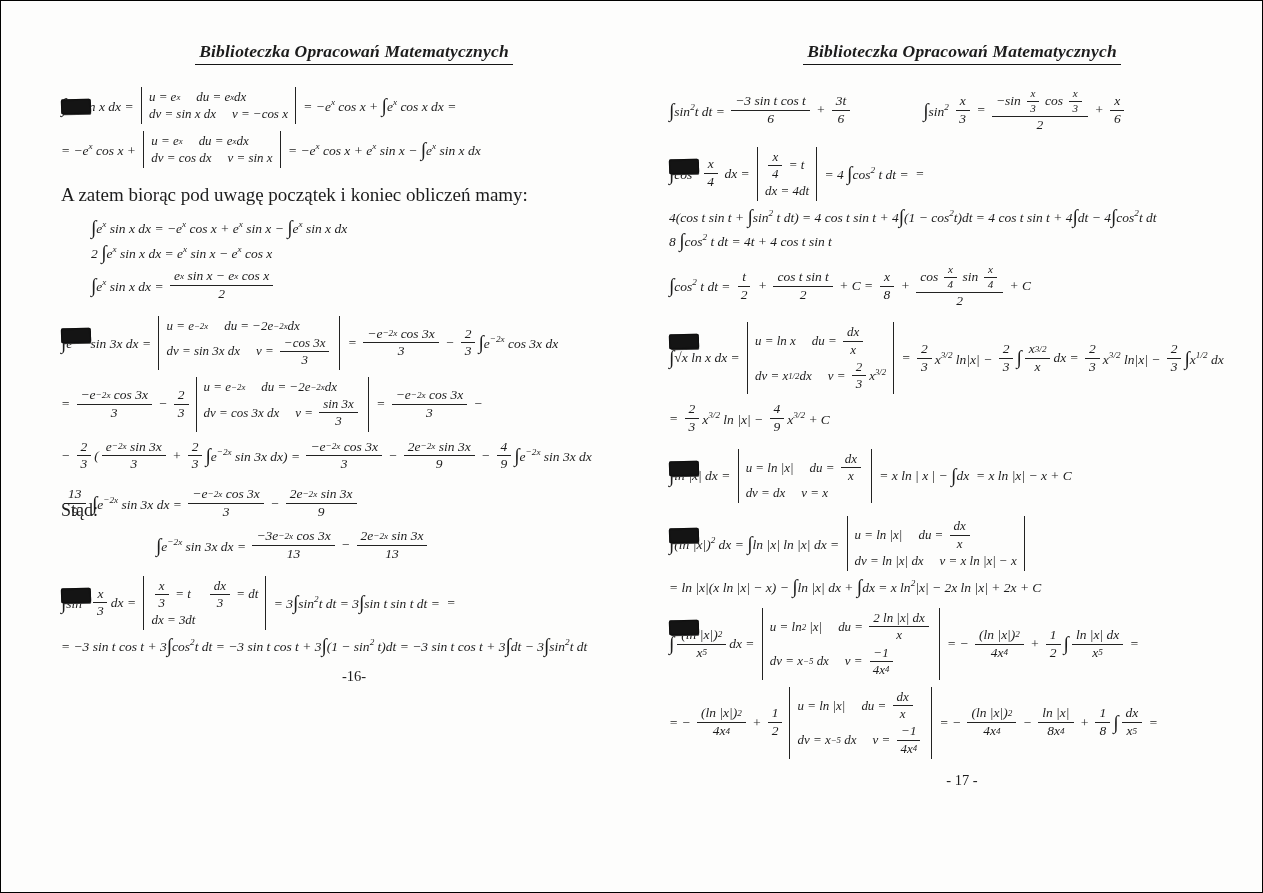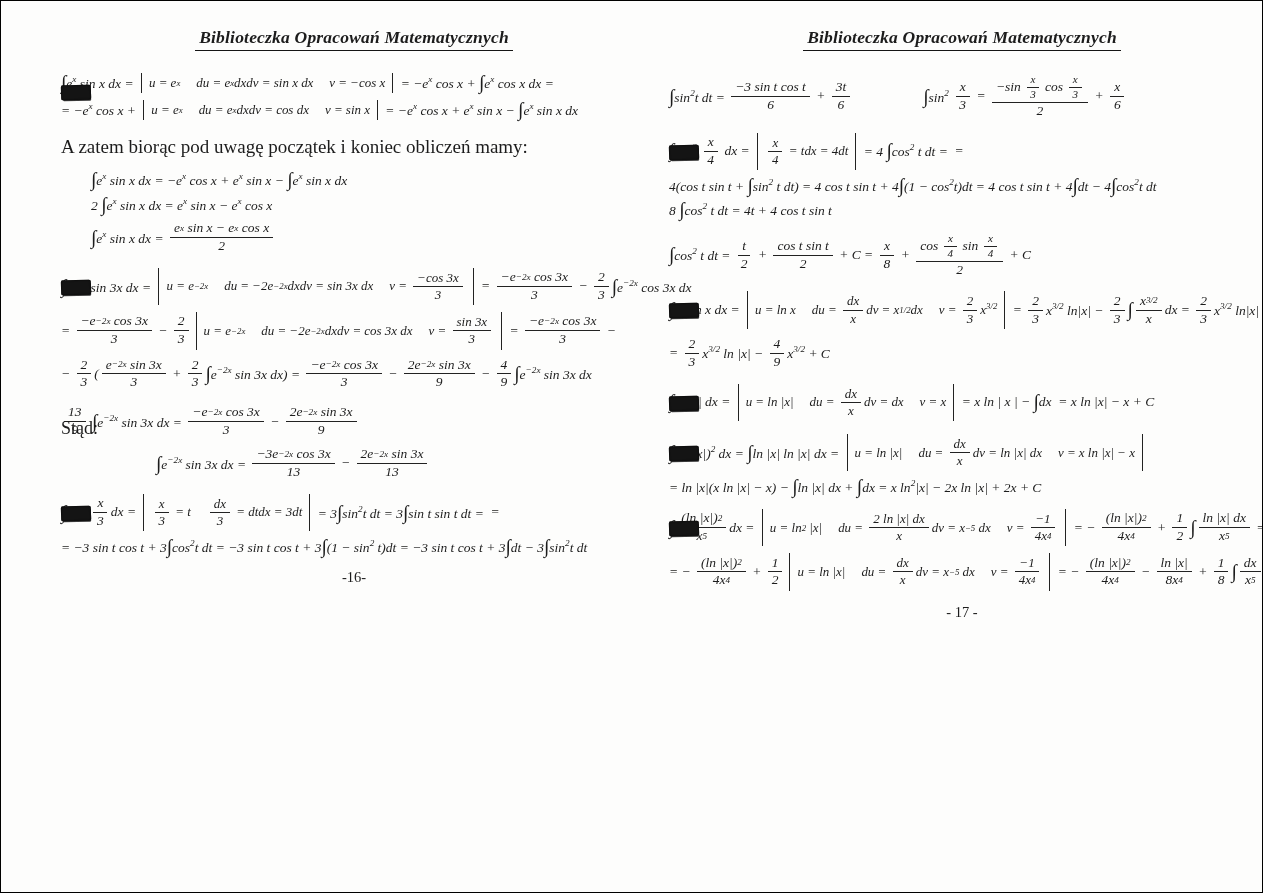--- a/index.html
+++ b/index.html
@@ -10,21 +10,21 @@
     background:#fdfdfc;
     border:1px solid #000;
     box-sizing:border-box;
     font-family:"Liberation Serif","DejaVu Serif",serif;
     color:#1c1c1c;
     overflow:hidden;
   }
   .page{position:absolute;top:26px;width:586px;}
   .page-left{left:60px;}
   .page-right{left:668px;}
-  .hdr-wrap{text-align:center;margin-bottom:22px;}
+  .hdr-wrap{text-align:center;margin-bottom:22px;margin-top:14px;}
   .hdr{
     display:inline-block;
     font-style:italic;font-weight:700;font-size:17.5px;
     border-bottom:1.6px solid #151515;padding:0 4px 2px 4px;
     letter-spacing:.2px;
   }
   .ptext{font-size:19px;margin:16px 0 10px 0;}
   .block{position:relative;margin:13px 0;}
   .block.ind .frow{padding-left:30px;align-items:center;}
   .block.has-marker .frow:first-child{padding-left:42px;}
@@ -46,21 +46,21 @@
   sup{font-size:.68em;}
   .int{font-size:1.45em;font-style:normal;line-height:.7;vertical-align:-.08em;}
   .frac{
     display:inline-flex;flex-direction:column;align-items:center;
     vertical-align:middle;margin:0 3px;text-align:center;line-height:1.25;
   }
   .frac .fn{padding:0 4px;border-bottom:1px solid #222;white-space:pre;display:inline-flex;align-items:center;}
   .frac .fd{padding:0 4px;white-space:pre;display:inline-flex;align-items:center;}
   .frac .frac{font-size:.82em;margin:0 2px;}
   .mat{
-    display:inline-flex;flex-direction:row;justify-content:center;
+    display:inline-flex;flex-direction:column;justify-content:center;
     border-left:1.2px solid #222;border-right:1.2px solid #222;
     padding:2px 7px;margin:0 4px;vertical-align:middle;font-size:.96em;
     row-gap:1px;
   }
   .mrow{display:flex;column-gap:16px;align-items:center;}
   .mcell{white-space:pre;display:inline-flex;align-items:center;}
   .pagenum{text-align:center;font-size:14.5px;font-style:normal;margin-top:4px;}
 </style>
 </head>
 <body>

